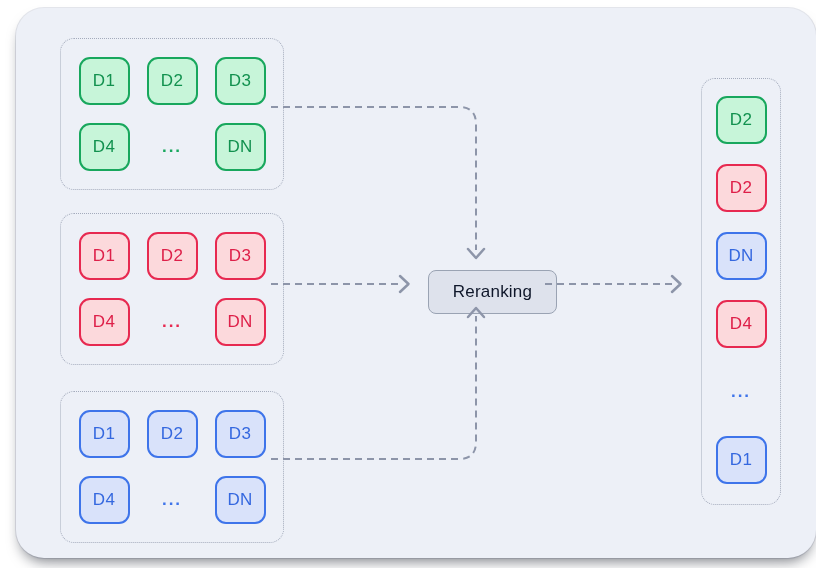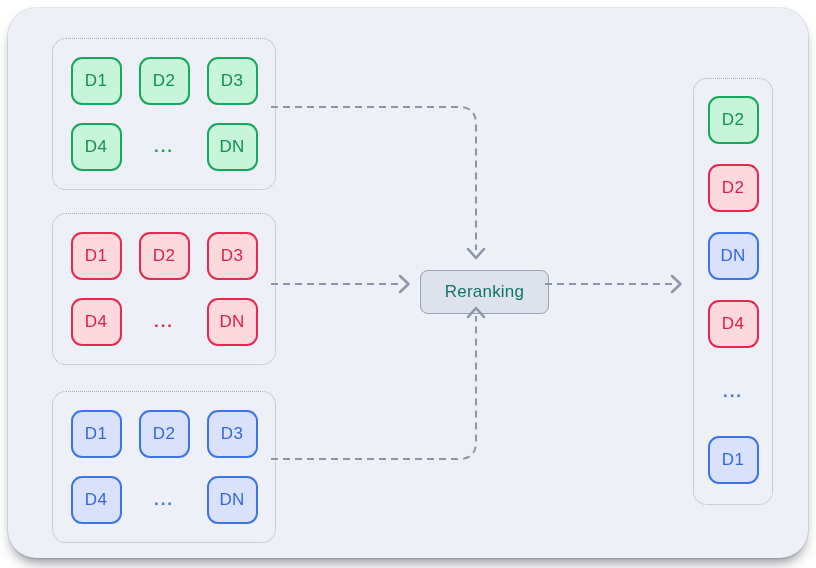--- a/index.html
+++ b/index.html
@@ -3,21 +3,21 @@
 <meta charset="utf-8">
 <style>
   html,body{margin:0;padding:0;}
   body{
     width:816px;height:568px;position:relative;
     background:#ffffff;
     font-family:"Liberation Sans", sans-serif;
     overflow:hidden;
   }
   .canvas{
-    position:absolute;left:8px;top:8px;width:800px;height:550px;
+    position:absolute;left:16px;top:8px;width:800px;height:550px;
     background:#edf0f7;
     border-radius:28px;
     box-shadow:0 8px 14px -5px rgba(10,14,28,0.55), 0 0 0 1px rgba(180,186,204,0.35);
     box-sizing:border-box;
   }
   .connectors{position:absolute;left:0;top:0;width:816px;height:568px;pointer-events:none;}
 
   .group{
     position:absolute;box-sizing:border-box;
     width:224px;height:152px;
@@ -59,21 +59,21 @@
   }
   .dots.green{color:#18a75d;}
   .dots.red{color:#e72950;}
   .dots.blue{color:#3e74ea;}
 
   .rerank{
     position:absolute;left:412px;top:262px;width:129px;height:44px;
     box-sizing:border-box;
     background:#dee2ec;border:1.5px solid #9aa3b3;border-radius:8px;
     display:grid;place-items:center;
-    color:#0f766e;font-size:17px;letter-spacing:0.2px;
+    color:#0f172a;font-size:17px;letter-spacing:0.2px;
   }
 </style>
 </head>
 <body>
 
 <div class="canvas">
 
   <div class="group group-green">
     <div class="doc green">D1</div>
     <div class="doc green">D2</div>

